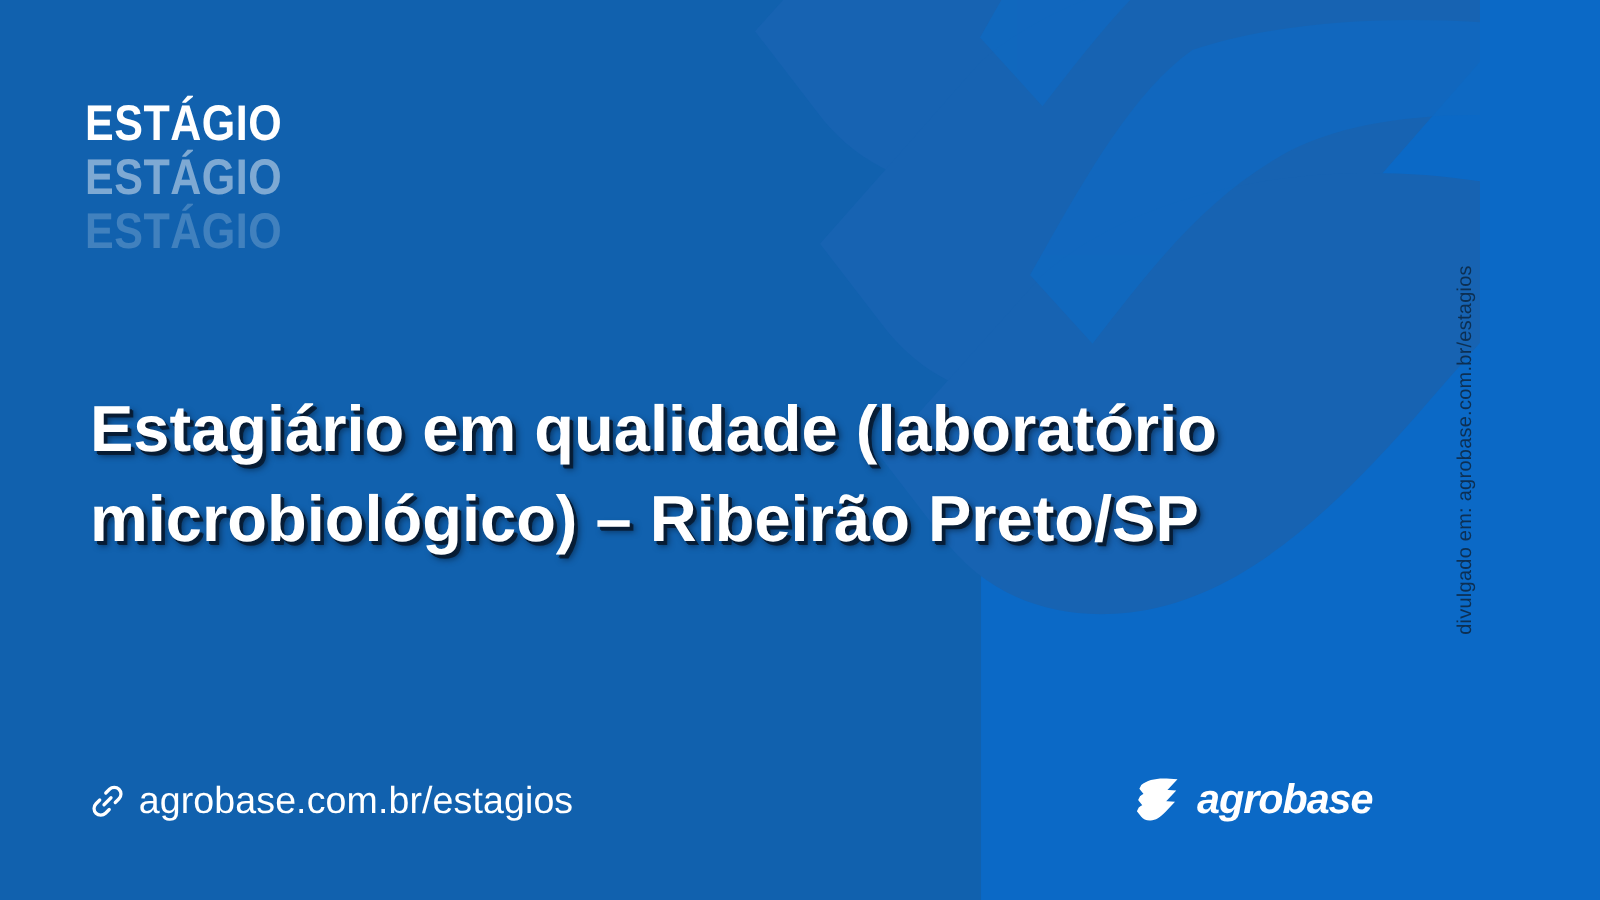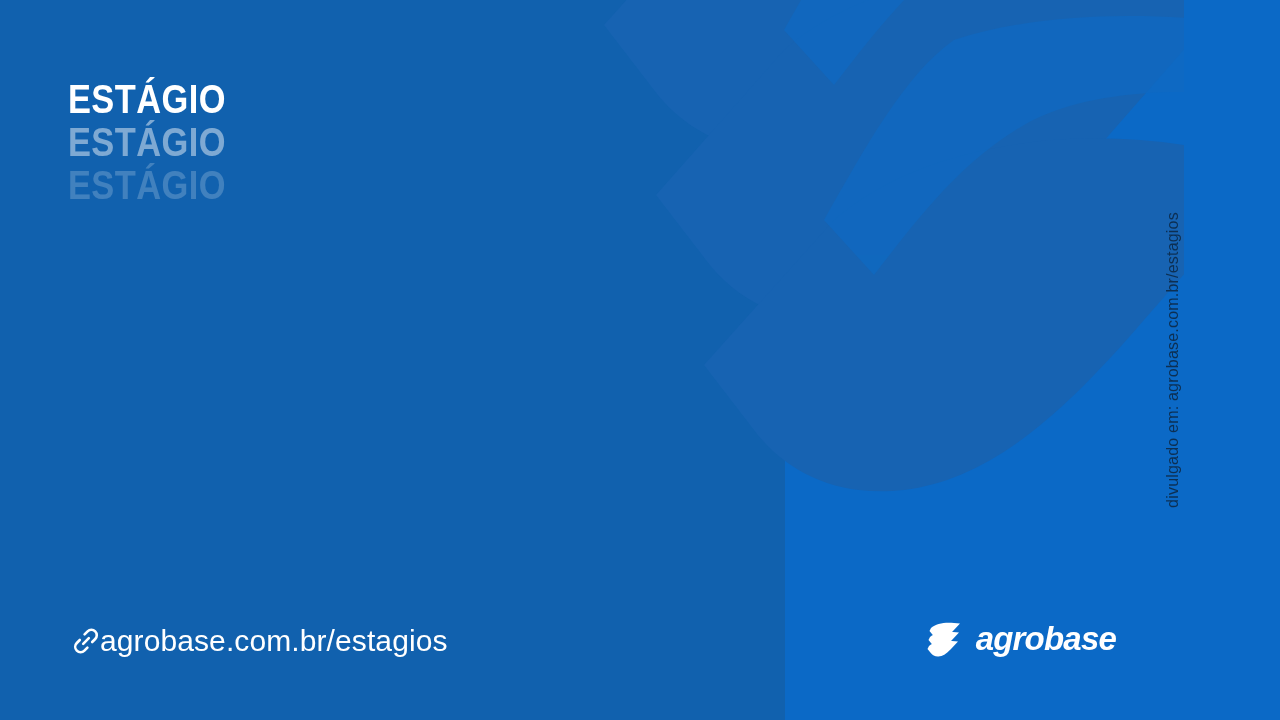--- a/index.html
+++ b/index.html
@@ -91,37 +91,38 @@
   .headline-line { display:block; white-space:nowrap; }
 
   
   .site-url {
     position:absolute;
     left:72px;
     bottom:62px;
     z-index:6;
     display:flex;
     align-items:center;
+    gap:11px;
     color:#ffffff;
   }
   .link-icon { width:28px; height:28px; display:block; flex:0 0 auto; }
   .link-icon svg { display:block; width:28px; height:28px; }
   .site-url-text {
     font-family:"Liberation Sans", sans-serif;
     font-size:30px;
     font-weight:400;
     letter-spacing:0.1px;
     color:#ffffff;
     white-space:nowrap;
   }
 
   
   .brand {
     position:absolute;
-    right:68px;
+    right:86px;
     bottom:62px;
     z-index:6;
     display:flex;
     align-items:center;
     gap:9px;
   }
   .brand-mark { width:44px; height:36px; flex:0 0 auto; }
   .brand-mark svg { display:block; width:44px; height:36px; }
   .brand-word {
     font-family:"Liberation Sans", sans-serif;
@@ -180,20 +181,24 @@
       </g>
     </svg>
   </div>
 
   <div class="kicker">
     <span class="kicker-line l1">ESTÁGIO</span>
     <span class="kicker-line l2">ESTÁGIO</span>
     <span class="kicker-line l3">ESTÁGIO</span>
   </div>
 
+  <h1 class="headline">
+    <span class="headline-line">Estagiário em qualidade (laboratório</span>
+    <span class="headline-line">microbiológico) – Ribeirão Preto/SP</span>
+  </h1>
 
   <div class="site-url">
     <span class="link-icon">
       <svg viewBox="0 0 28 28" xmlns="http://www.w3.org/2000/svg" aria-hidden="true">
         <g fill="none" stroke="#ffffff" stroke-width="2.6" stroke-linecap="round">
           <path d="M 11.2 16.8 L 16.8 11.2"></path>
           <path d="M 12.6 7.4 L 15.6 4.4 a 5.1 5.1 0 0 1 7.6 7.6 l -3 3"></path>
           <path d="M 15.4 20.6 L 12.4 23.6 a 5.1 5.1 0 0 1 -7.6 -7.6 l 3 -3"></path>
         </g>
       </svg>

